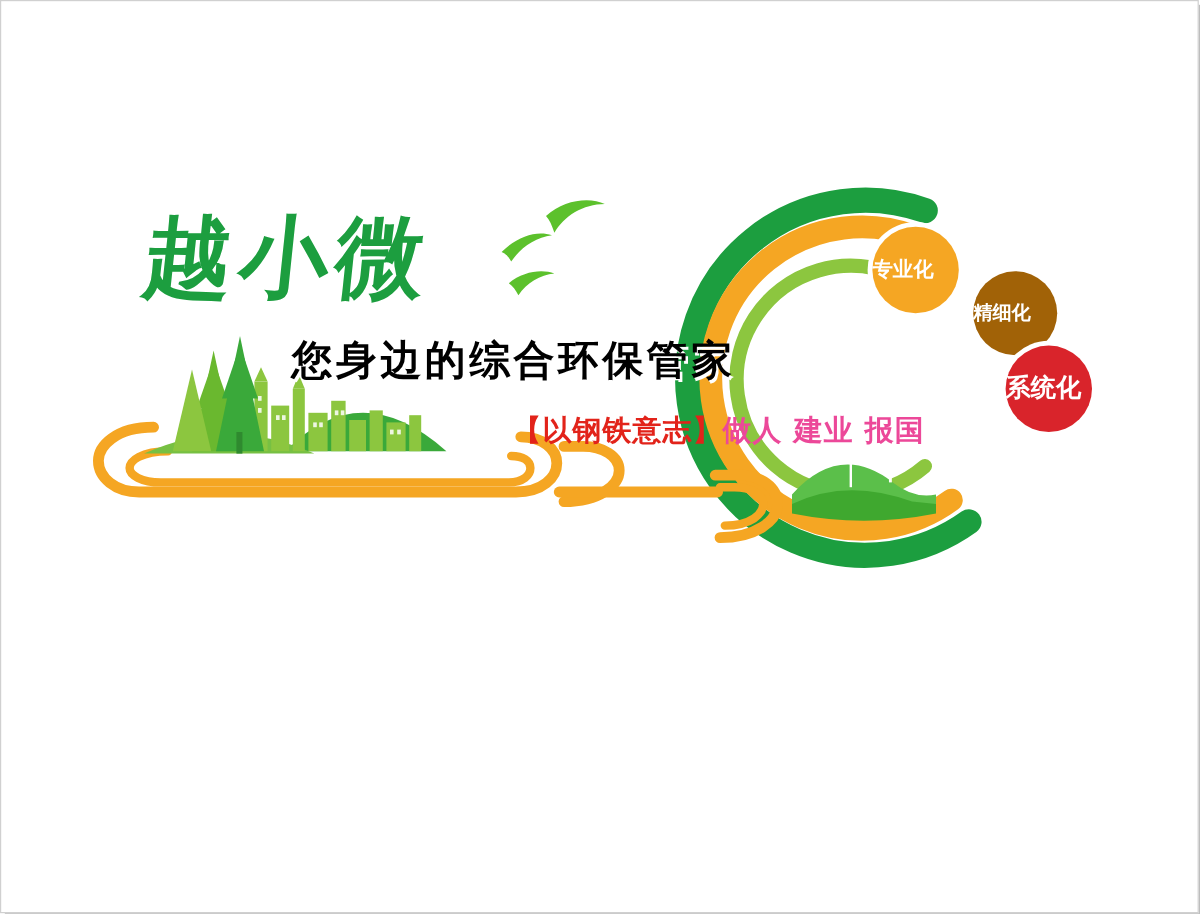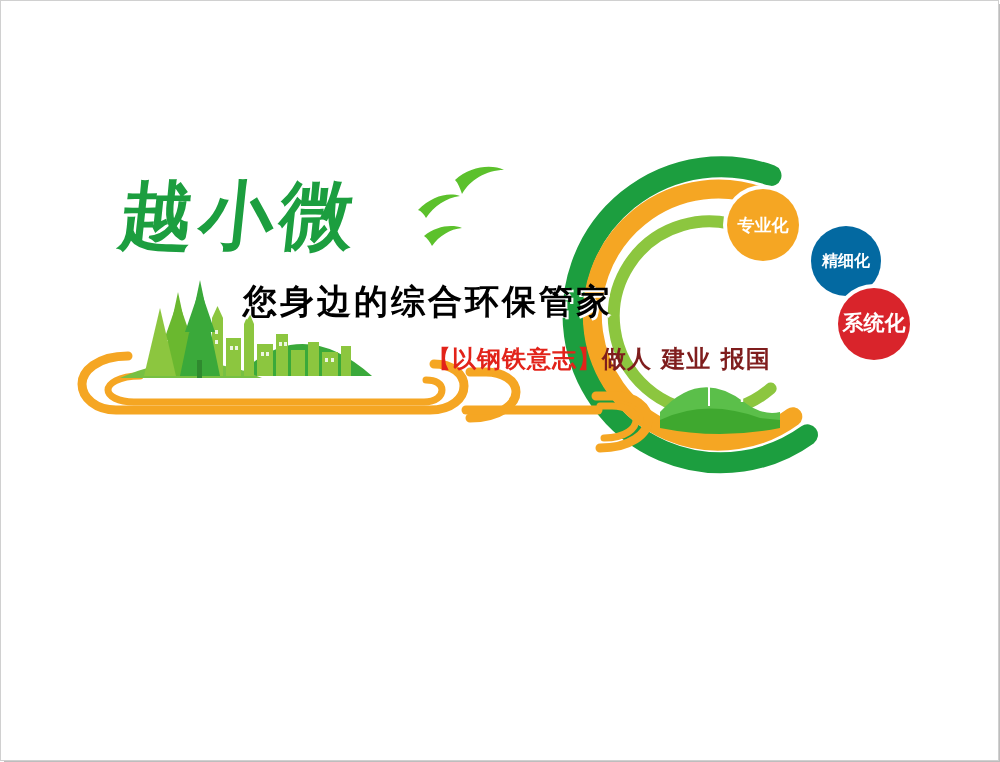--- a/index.html
+++ b/index.html
@@ -21,33 +21,33 @@
     font-size:34px;font-weight:bold;color:#000000;
     letter-spacing:3px;line-height:1;white-space:nowrap;
     text-shadow:2px 2px 0 #ffffff;
   }
   .slogan{
     position:absolute;left:427px;top:347px;
     font-family:"DejaVu Sans","Liberation Sans",sans-serif;
     font-size:24px;font-weight:bold;color:#e2231a;
     letter-spacing:1px;line-height:1;white-space:nowrap;
   }
-  .slogan .dark{color:#7f1d1d;}
+  .slogan .dark{color:#ec4899;}
 
   
   .badge{
     position:absolute;border-radius:50%;
-    display:flex;align-items:center;justify-content:center;
+    display:flex;align-items:center;
     color:#ffffff;font-weight:bold;
     font-family:"DejaVu Sans","Liberation Sans",sans-serif;
     box-shadow:0 0 0 4px #ffffff;
     text-align:center;line-height:1.1;
   }
   #badge-0{left:727px;top:189px;width:72px;height:72px;background:#f5a623;font-size:17px;}
-  #badge-1{left:811px;top:226px;width:70px;height:70px;background:#0369a1;font-size:16px;}
+  #badge-1{left:811px;top:226px;width:70px;height:70px;background:#a16207;font-size:16px;}
   #badge-2{left:838px;top:288px;width:72px;height:72px;background:#d9242b;font-size:21px;}
   #badge-3{left:814px;top:362px;width:72px;height:72px;background:#1c9e3f;font-size:17px;}
 
   svg.art{position:absolute;left:0;top:0;width:1000px;height:762px;}
   .frame{
     position:absolute;left:0;top:0;width:999px;height:761px;
     border:1px solid #d0d0d0;box-sizing:border-box;pointer-events:none;
   }
   .frame-shadow{
     position:absolute;left:4px;top:4px;width:999px;height:761px;

